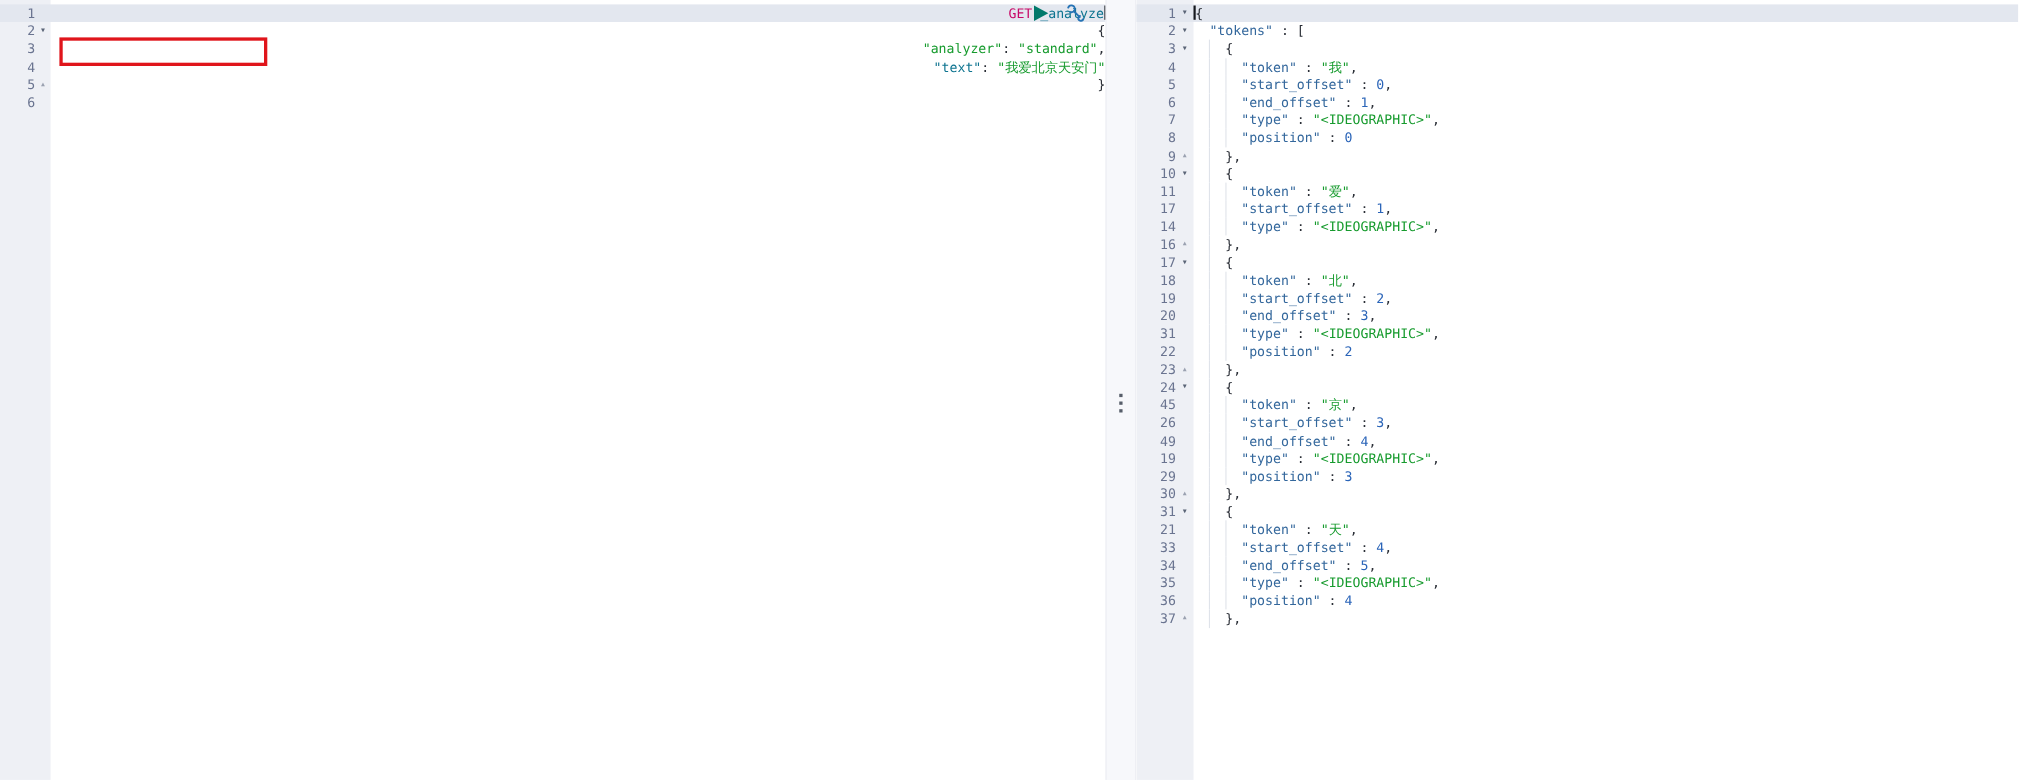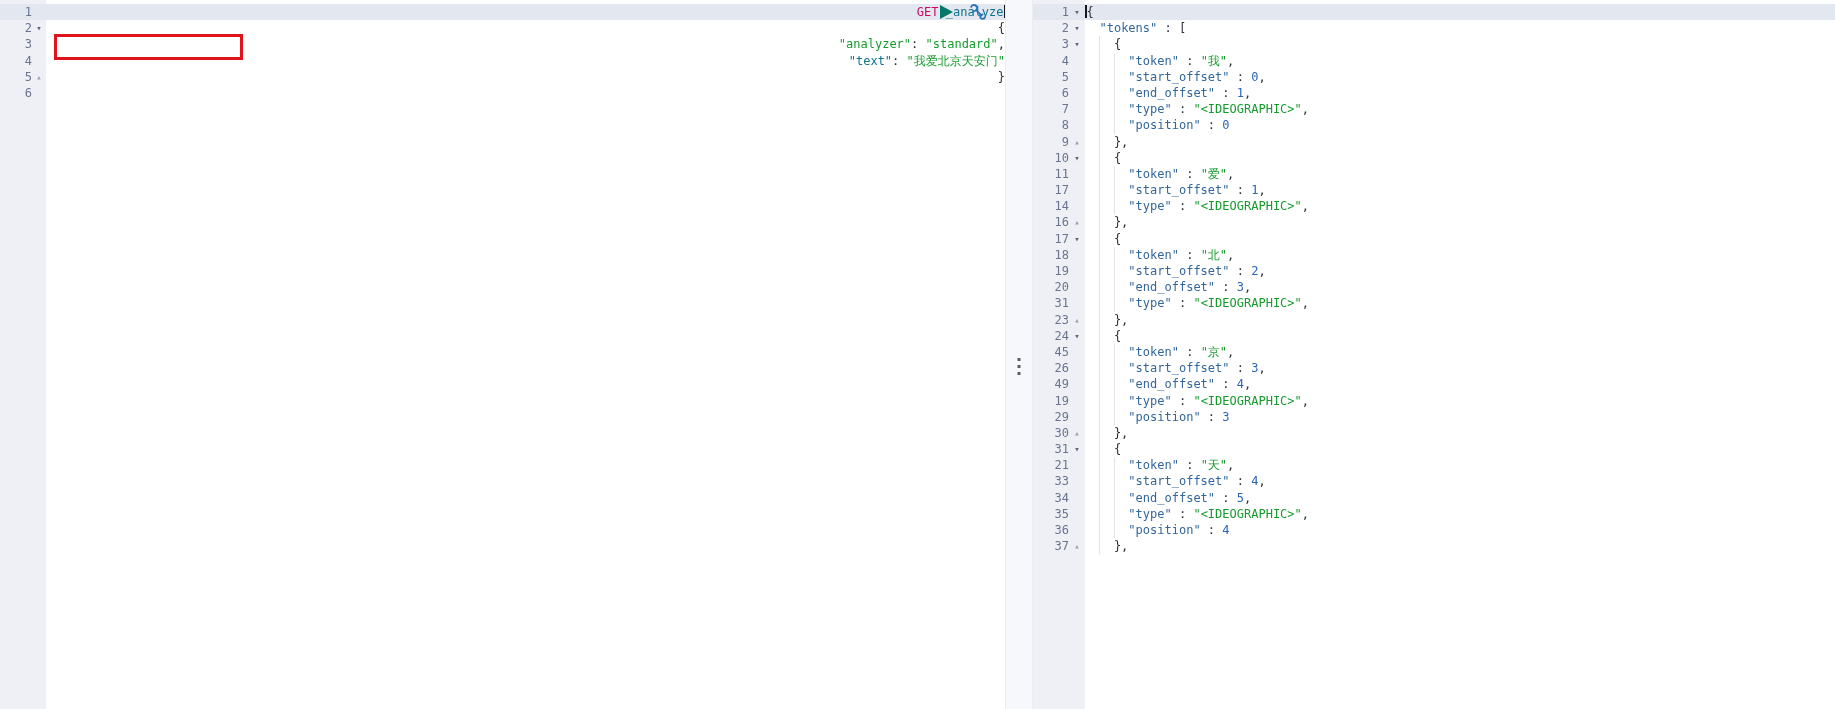--- a/index.html
+++ b/index.html
@@ -113,20 +113,21 @@
         <div class="row"><span class="ln">10</span><span class="fold down">▾</span><span class="code"><i class="guide" style="left: 14.4494px;"></i><span class="seg-plain">    {</span></span></div>
         <div class="row"><span class="ln">11</span><span class="fold"></span><span class="code"><i class="guide" style="left: 14.4494px;"></i><i class="guide" style="left: 28.8987px;"></i><span class="seg-plain">      </span><span class="seg-key">"token"</span><span class="seg-plain"> : </span><span class="seg-str">"爱"</span><span class="seg-plain">,</span></span></div>
         <div class="row"><span class="ln">17</span><span class="fold"></span><span class="code"><i class="guide" style="left: 14.4494px;"></i><i class="guide" style="left: 28.8987px;"></i><span class="seg-plain">      </span><span class="seg-key">"start_offset"</span><span class="seg-plain"> : </span><span class="seg-num">1</span><span class="seg-plain">,</span></span></div>
         <div class="row"><span class="ln">14</span><span class="fold"></span><span class="code"><i class="guide" style="left: 14.4494px;"></i><i class="guide" style="left: 28.8987px;"></i><span class="seg-plain">      </span><span class="seg-key">"type"</span><span class="seg-plain"> : </span><span class="seg-str">"&lt;IDEOGRAPHIC&gt;"</span><span class="seg-plain">,</span></span></div>
         <div class="row"><span class="ln">16</span><span class="fold up">▴</span><span class="code"><i class="guide" style="left: 14.4494px;"></i><span class="seg-plain">    },</span></span></div>
         <div class="row"><span class="ln">17</span><span class="fold down">▾</span><span class="code"><i class="guide" style="left: 14.4494px;"></i><span class="seg-plain">    {</span></span></div>
         <div class="row"><span class="ln">18</span><span class="fold"></span><span class="code"><i class="guide" style="left: 14.4494px;"></i><i class="guide" style="left: 28.8987px;"></i><span class="seg-plain">      </span><span class="seg-key">"token"</span><span class="seg-plain"> : </span><span class="seg-str">"北"</span><span class="seg-plain">,</span></span></div>
         <div class="row"><span class="ln">19</span><span class="fold"></span><span class="code"><i class="guide" style="left: 14.4494px;"></i><i class="guide" style="left: 28.8987px;"></i><span class="seg-plain">      </span><span class="seg-key">"start_offset"</span><span class="seg-plain"> : </span><span class="seg-num">2</span><span class="seg-plain">,</span></span></div>
         <div class="row"><span class="ln">20</span><span class="fold"></span><span class="code"><i class="guide" style="left: 14.4494px;"></i><i class="guide" style="left: 28.8987px;"></i><span class="seg-plain">      </span><span class="seg-key">"end_offset"</span><span class="seg-plain"> : </span><span class="seg-num">3</span><span class="seg-plain">,</span></span></div>
         <div class="row"><span class="ln">31</span><span class="fold"></span><span class="code"><i class="guide" style="left: 14.4494px;"></i><i class="guide" style="left: 28.8987px;"></i><span class="seg-plain">      </span><span class="seg-key">"type"</span><span class="seg-plain"> : </span><span class="seg-str">"&lt;IDEOGRAPHIC&gt;"</span><span class="seg-plain">,</span></span></div>
+        <div class="row"><span class="ln">22</span><span class="fold"></span><span class="code"><i class="guide" style="left: 14.4494px;"></i><i class="guide" style="left: 28.8987px;"></i><span class="seg-plain">      </span><span class="seg-key">"position"</span><span class="seg-plain"> : </span><span class="seg-num">2</span></span></div>
         <div class="row"><span class="ln">23</span><span class="fold up">▴</span><span class="code"><i class="guide" style="left: 14.4494px;"></i><span class="seg-plain">    },</span></span></div>
         <div class="row"><span class="ln">24</span><span class="fold down">▾</span><span class="code"><i class="guide" style="left: 14.4494px;"></i><span class="seg-plain">    {</span></span></div>
         <div class="row"><span class="ln">45</span><span class="fold"></span><span class="code"><i class="guide" style="left: 14.4494px;"></i><i class="guide" style="left: 28.8987px;"></i><span class="seg-plain">      </span><span class="seg-key">"token"</span><span class="seg-plain"> : </span><span class="seg-str">"京"</span><span class="seg-plain">,</span></span></div>
         <div class="row"><span class="ln">26</span><span class="fold"></span><span class="code"><i class="guide" style="left: 14.4494px;"></i><i class="guide" style="left: 28.8987px;"></i><span class="seg-plain">      </span><span class="seg-key">"start_offset"</span><span class="seg-plain"> : </span><span class="seg-num">3</span><span class="seg-plain">,</span></span></div>
         <div class="row"><span class="ln">49</span><span class="fold"></span><span class="code"><i class="guide" style="left: 14.4494px;"></i><i class="guide" style="left: 28.8987px;"></i><span class="seg-plain">      </span><span class="seg-key">"end_offset"</span><span class="seg-plain"> : </span><span class="seg-num">4</span><span class="seg-plain">,</span></span></div>
         <div class="row"><span class="ln">19</span><span class="fold"></span><span class="code"><i class="guide" style="left: 14.4494px;"></i><i class="guide" style="left: 28.8987px;"></i><span class="seg-plain">      </span><span class="seg-key">"type"</span><span class="seg-plain"> : </span><span class="seg-str">"&lt;IDEOGRAPHIC&gt;"</span><span class="seg-plain">,</span></span></div>
         <div class="row"><span class="ln">29</span><span class="fold"></span><span class="code"><i class="guide" style="left: 14.4494px;"></i><i class="guide" style="left: 28.8987px;"></i><span class="seg-plain">      </span><span class="seg-key">"position"</span><span class="seg-plain"> : </span><span class="seg-num">3</span></span></div>
         <div class="row"><span class="ln">30</span><span class="fold up">▴</span><span class="code"><i class="guide" style="left: 14.4494px;"></i><span class="seg-plain">    },</span></span></div>
         <div class="row"><span class="ln">31</span><span class="fold down">▾</span><span class="code"><i class="guide" style="left: 14.4494px;"></i><span class="seg-plain">    {</span></span></div>
         <div class="row"><span class="ln">21</span><span class="fold"></span><span class="code"><i class="guide" style="left: 14.4494px;"></i><i class="guide" style="left: 28.8987px;"></i><span class="seg-plain">      </span><span class="seg-key">"token"</span><span class="seg-plain"> : </span><span class="seg-str">"天"</span><span class="seg-plain">,</span></span></div>

